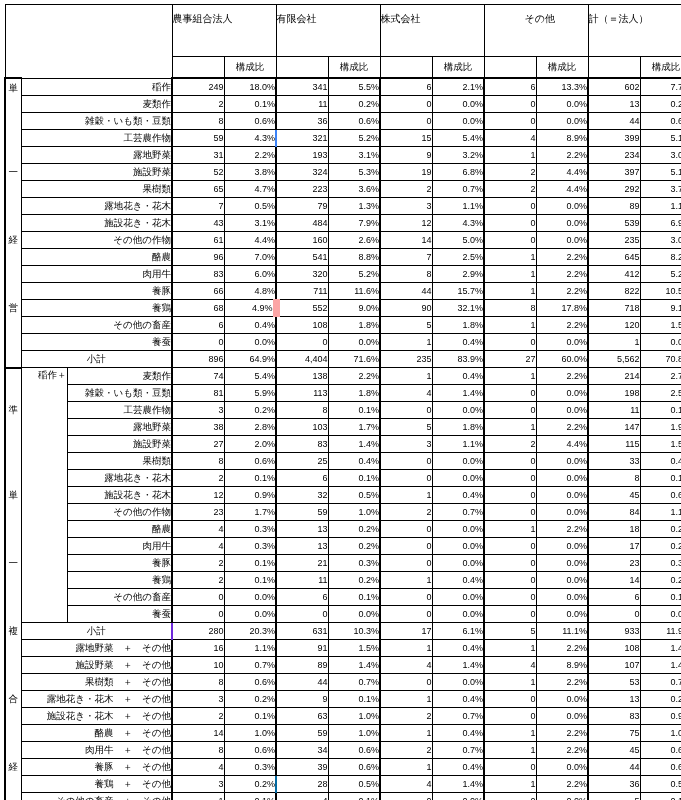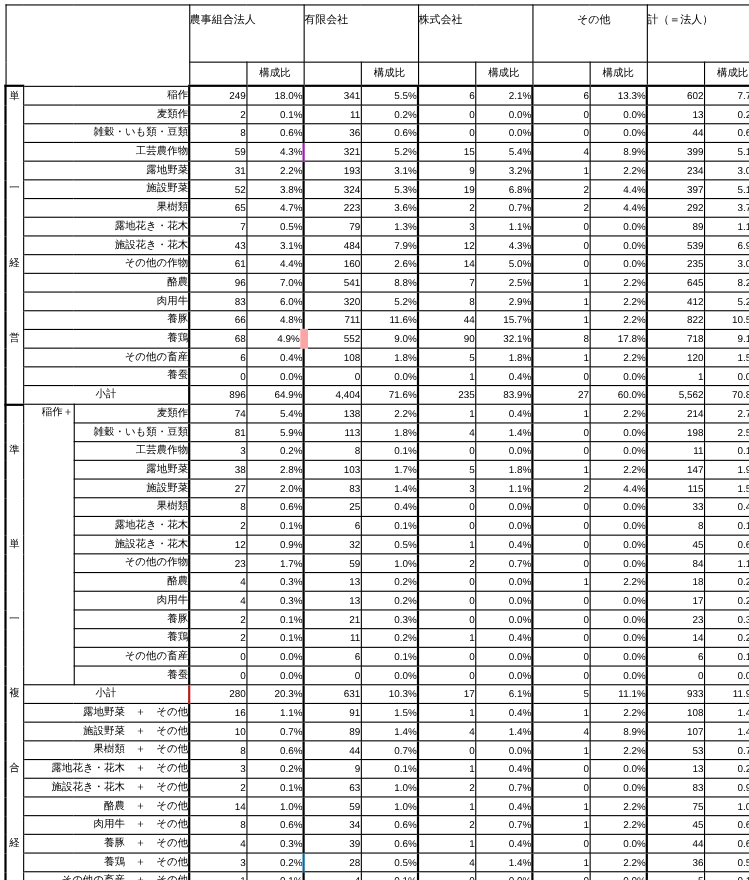--- a/index.html
+++ b/index.html
@@ -143,21 +143,21 @@
           <td class="num" style="border-left:2px solid #000;">0</td>
           <td class="pct">0.0%</td>
           <td class="num" style="border-left:2px solid #000;">44</td>
           <td class="pct" style="border-right:2px solid #000;">0.6%</td>
         </tr>
         <tr>
           <td class="vert" style="border-left:2px solid #000;border-right:1px solid #000;border-top:none;border-bottom:none;"></td>
           <td class="lbl" colspan="2">工芸農作物</td>
           <td class="num" style="border-left:2px solid #000;">59</td>
           <td class="pct">4.3%</td>
-          <td class="num" style="border-left:2px solid #a21caf;margin-left:48px;">321</td>
+          <td class="num" style="border-left:2px solid #3b82f6;margin-left:48px;">321</td>
           <td class="pct">5.2%</td>
           <td class="num" style="border-left:2px solid #000;">15</td>
           <td class="pct">5.4%</td>
           <td class="num" style="border-left:2px solid #000;">4</td>
           <td class="pct">8.9%</td>
           <td class="num" style="border-left:2px solid #000;">399</td>
           <td class="pct" style="border-right:2px solid #000;">5.1%</td>
         </tr>
         <tr>
           <td class="vert" style="border-left:2px solid #000;border-right:1px solid #000;border-top:none;border-bottom:none;"></td>
@@ -548,21 +548,21 @@
           <td class="num" style="border-left:2px solid #000;">0</td>
           <td class="pct">0.0%</td>
           <td class="num" style="border-left:2px solid #000;">0</td>
           <td class="pct">0.0%</td>
           <td class="num" style="border-left:2px solid #000;">0</td>
           <td class="pct" style="border-right:2px solid #000;">0.0%</td>
         </tr>
         <tr>
           <td class="vert" style="border-left:2px solid #000;border-right:1px solid #000;border-top:none;border-bottom:none;">複</td>
           <td class="sub-lbl" colspan="2" style="text-align:center;">小計</td>
-          <td class="num" style="border-left:2px solid #b91c1c;padding-left:16px;">280</td>
+          <td class="num" style="border-left:2px solid #6d28d9;padding-left:16px;">280</td>
           <td class="pct">20.3%</td>
           <td class="num" style="border-left:2px solid #000;">631</td>
           <td class="pct">10.3%</td>
           <td class="num" style="border-left:2px solid #000;">17</td>
           <td class="pct">6.1%</td>
           <td class="num" style="border-left:2px solid #000;">5</td>
           <td class="pct">11.1%</td>
           <td class="num" style="border-left:2px solid #000;">933</td>
           <td class="pct" style="border-right:2px solid #000;">11.9%</td>
         </tr>

